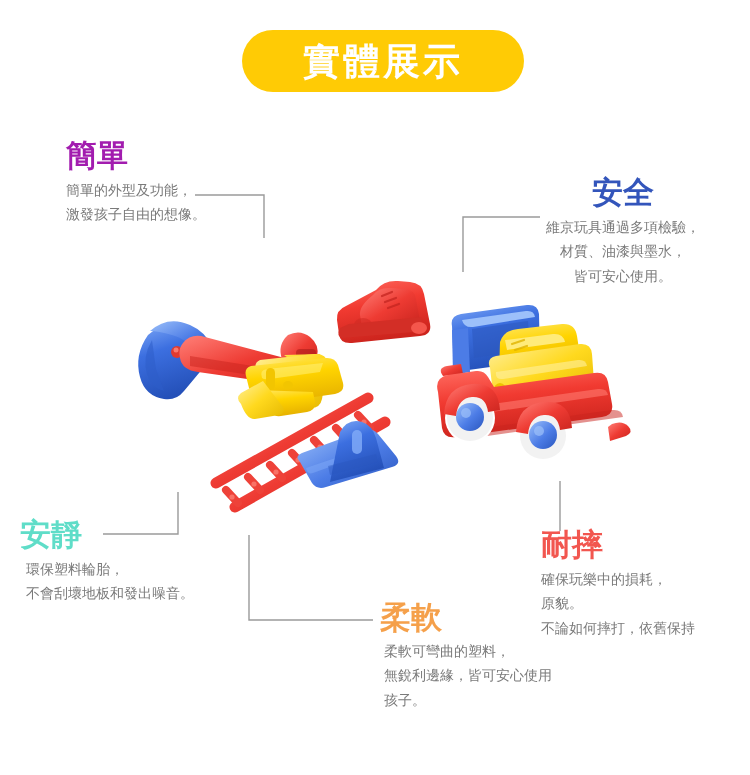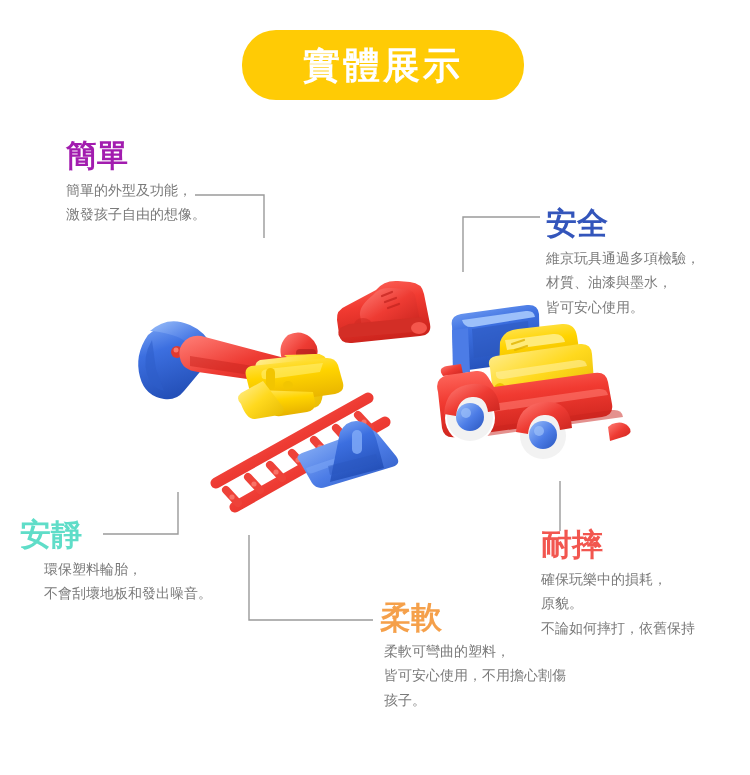--- a/index.html
+++ b/index.html
@@ -19,21 +19,21 @@
     position: absolute;
     inset: 0;
   }
 
   
   .banner {
     position: absolute;
     left: 242px;
     top: 30px;
     width: 282px;
-    height: 70px;
+    height: 62px;
     background: var(--banner-bg, #FFCB05);
     border-radius: 34px;
     display: flex;
     align-items: center;
     justify-content: center;
   }
   .banner-text {
     color: #ffffff;
     font-size: 37px;
     font-weight: bold;
@@ -55,26 +55,26 @@
     font-size: 14px;
     line-height: 1.75;
     color: #7a7a7a;
     white-space: nowrap;
   }
   .feature .f-desc div { white-space: nowrap; }
 
   #feature-simple  { left: 66px;  top: 139px; }
   #feature-simple .f-title  { color: #7FB9F2; }
 
-  #feature-safe    { left: 546px; top: 207px; }
+  #feature-safe    { left: 546px; top: 176px; text-align: center; }
   #feature-safe .f-title    { color: #3355BB; }
 
   #feature-quiet   { left: 20px;  top: 518px; }
   #feature-quiet .f-title   { color: #5FDDC8; }
-  #feature-quiet .f-desc    { margin-left: 24px; }
+  #feature-quiet .f-desc    { margin-left: 6px; }
 
   #feature-soft    { left: 380px; top: 601px; }
   #feature-soft .f-title    { color: #F5A04A; }
   #feature-soft .f-desc     { margin-left: 4px; font-family: Liberation Serif, serif; }
 
   #feature-durable { left: 541px; top: 528px; }
   #feature-durable .f-title { color: #F2564F; }
 
   
   .connectors {
@@ -293,21 +293,21 @@
     <div class="f-desc">
       <div>環保塑料輪胎，</div>
       <div>不會刮壞地板和發出噪音。</div>
     </div>
   </div>
 
   <div class="feature" id="feature-soft">
     <div class="f-title" style="color: rgb(245, 160, 74);">柔軟</div>
     <div class="f-desc">
       <div>柔軟可彎曲的塑料，</div>
-      <div>皆可安心使用，不用擔心割傷</div>
+      <div>無銳利邊緣，皆可安心使用</div>
       <div>孩子。</div>
     </div>
   </div>
 
   <div class="feature" id="feature-durable">
     <div class="f-title" style="color: rgb(242, 86, 79);">耐摔</div>
     <div class="f-desc">
       <div>確保玩樂中的損耗，</div>
       <div>原貌。</div>
       <div>不論如何摔打，依舊保持</div>

